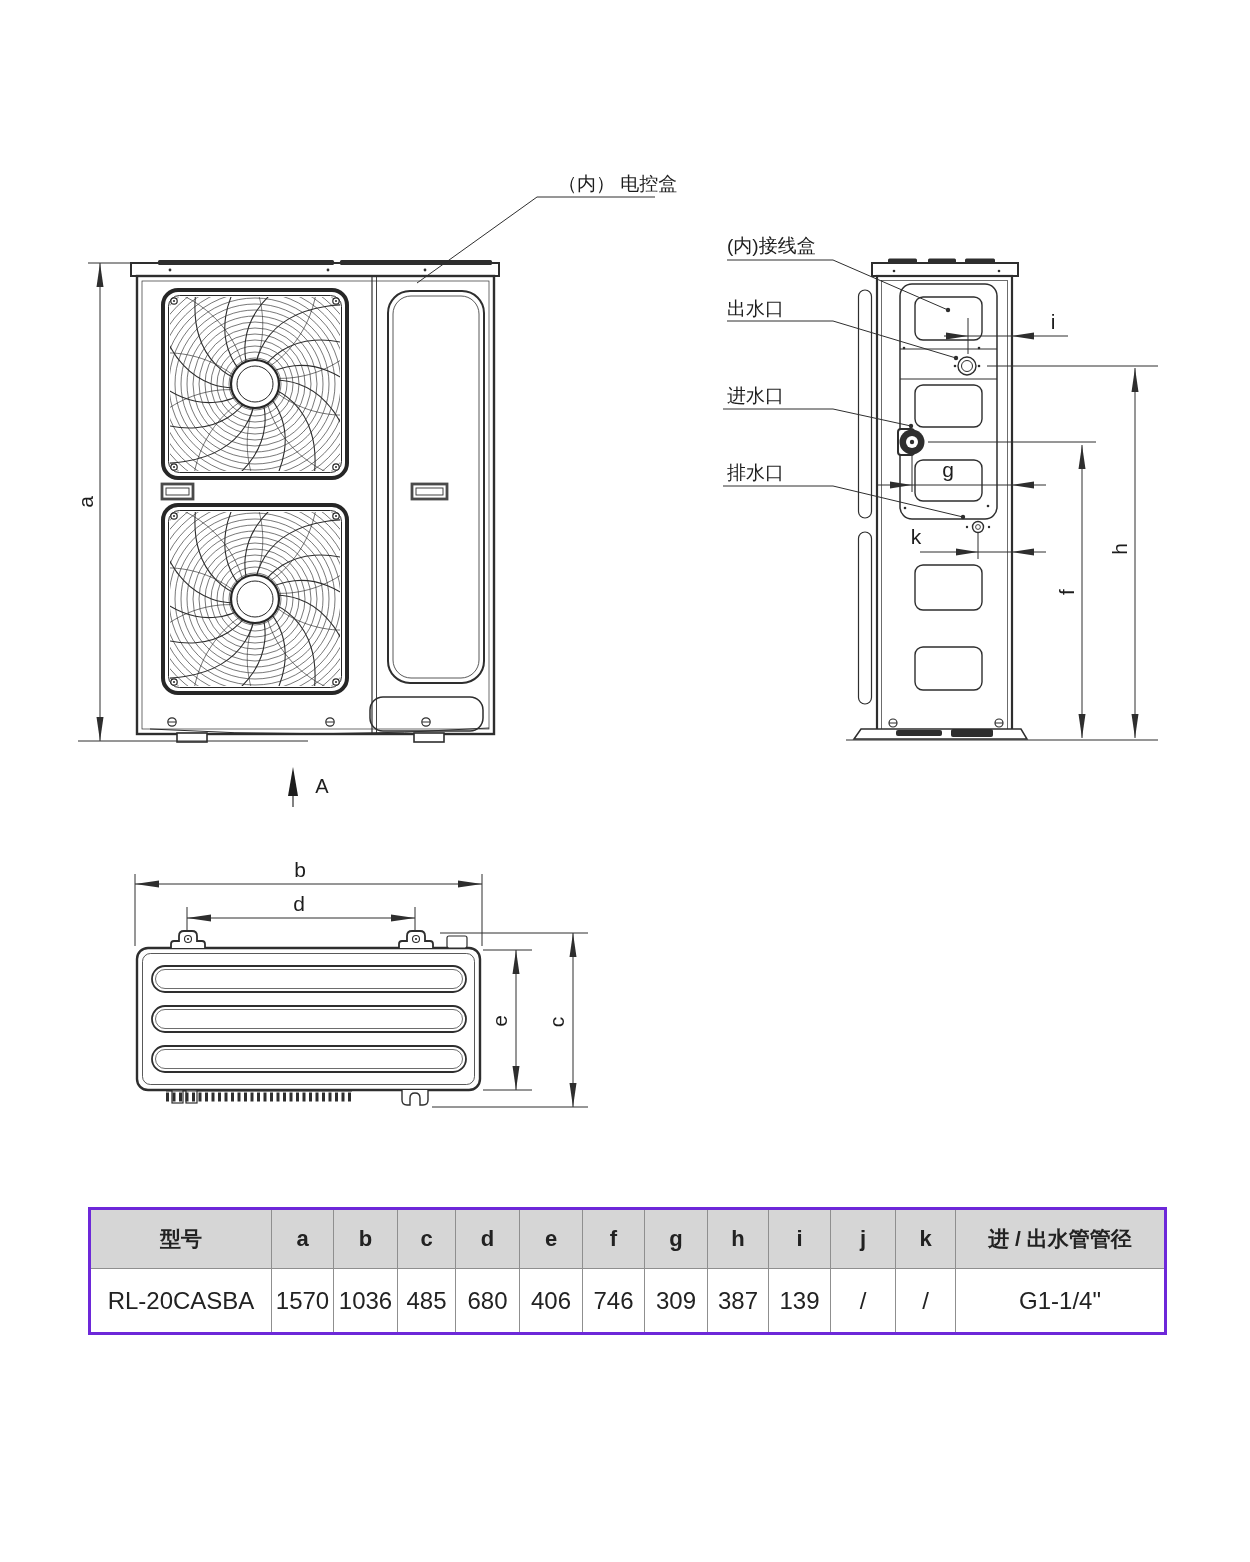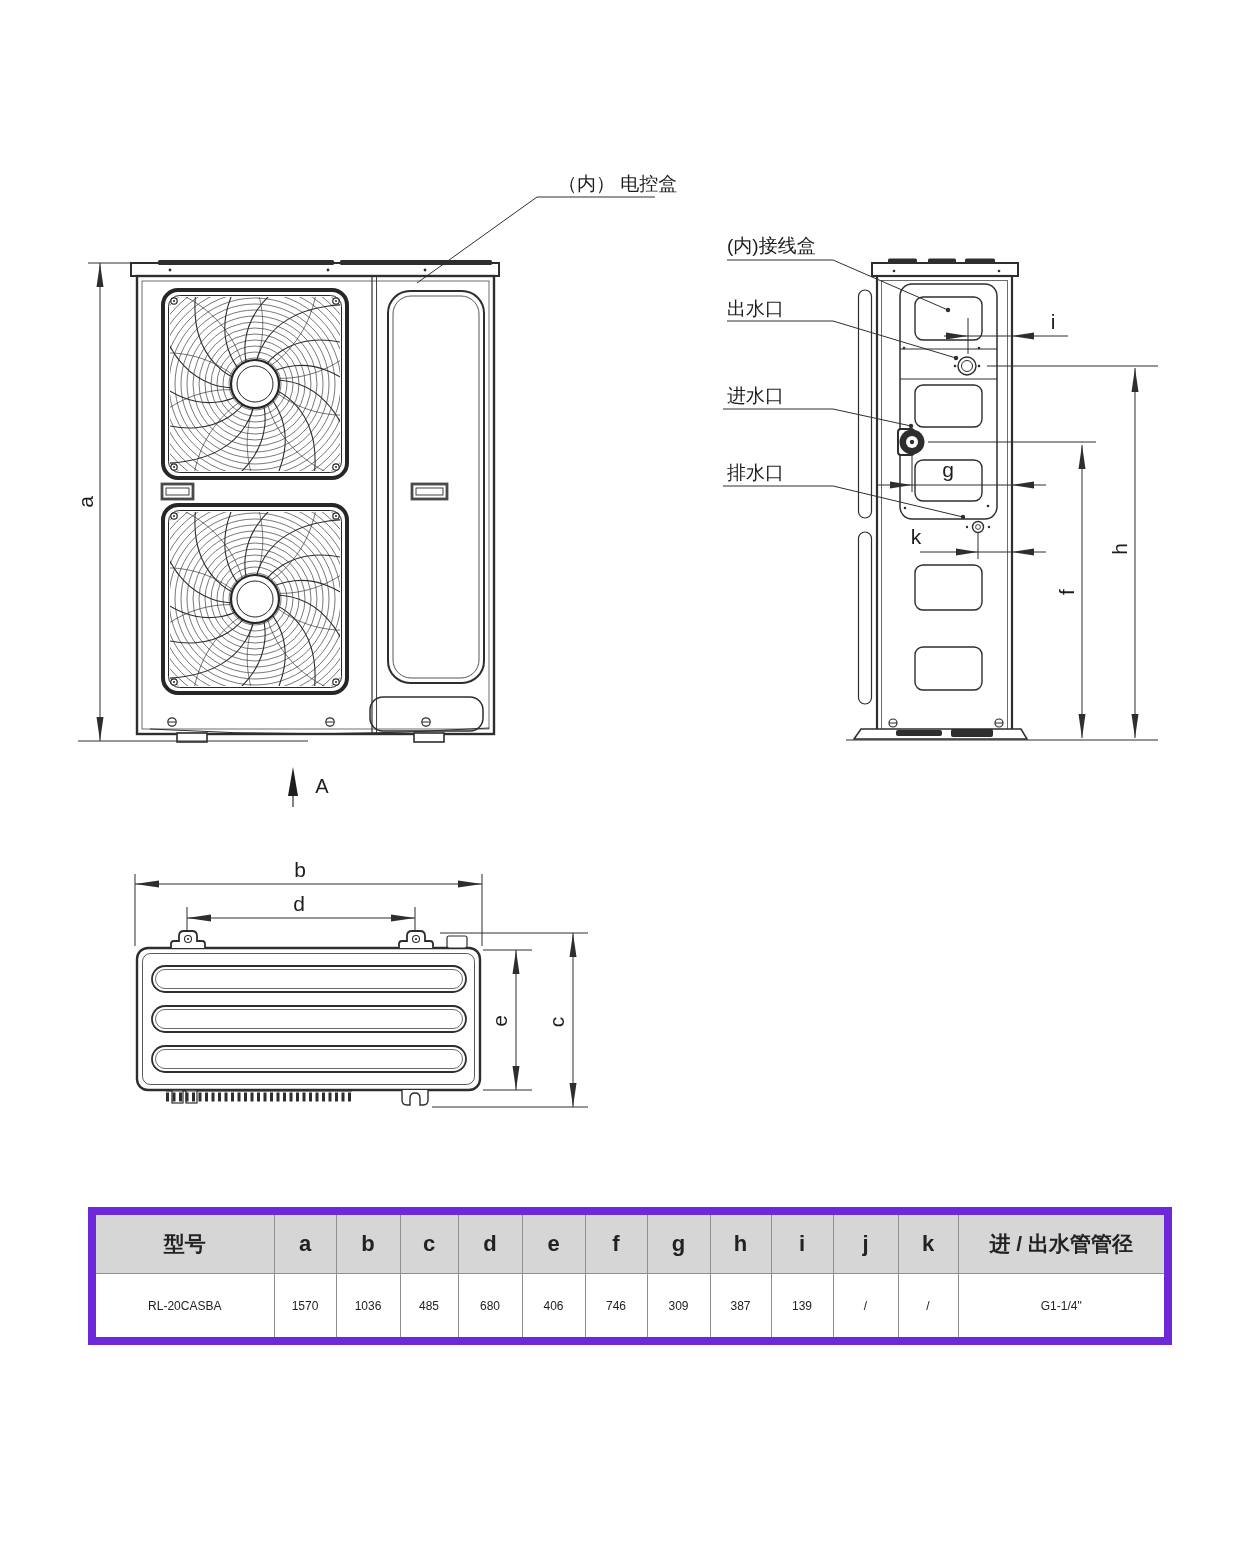--- a/index.html
+++ b/index.html
@@ -4,26 +4,26 @@
 <style>
   html,body{margin:0;padding:0;background:#ffffff;}
   #page{position:relative;width:1250px;height:1562px;background:#fff;overflow:hidden;
         font-family:"Liberation Sans","DejaVu Sans",sans-serif;color:#1d1d1d;}
   #drawing{position:absolute;left:0;top:0;}
   svg text{fill:#1d1d1d;}
   .callout{font-size:19px;}
   .dim{font-size:21px;}
   .viewlbl{font-size:20px;}
   table.spec{position:absolute;left:88px;top:1207px;width:1076px;border-collapse:collapse;
-             table-layout:fixed;background:#fff;border:8px solid #6d28d9;}
+             table-layout:fixed;background:#fff;border:3px solid #6d28d9;}
   table.spec th,table.spec td{border:1px solid #8f8f8f;text-align:center;vertical-align:middle;
              padding:0;overflow:hidden;white-space:nowrap;}
   table.spec th{background:#d6d6d6;height:58px;font-size:22px;font-weight:600;color:#222;}
   table.spec th.model,table.spec th.wide{font-size:21px;}
-  table.spec td{height:63px;font-size:12px;font-weight:500;color:#222;}
+  table.spec td{height:63px;font-size:24px;font-weight:500;color:#222;}
 </style>
 </head>
 <body>
 
 <div id="page">
 
 <svg id="drawing" width="1250" height="1160" viewBox="0 0 1250 1160">
   <defs>
     <clipPath id="fanClip">
           <rect x="-85" y="-87" width="170" height="174" rx="9"></rect>

